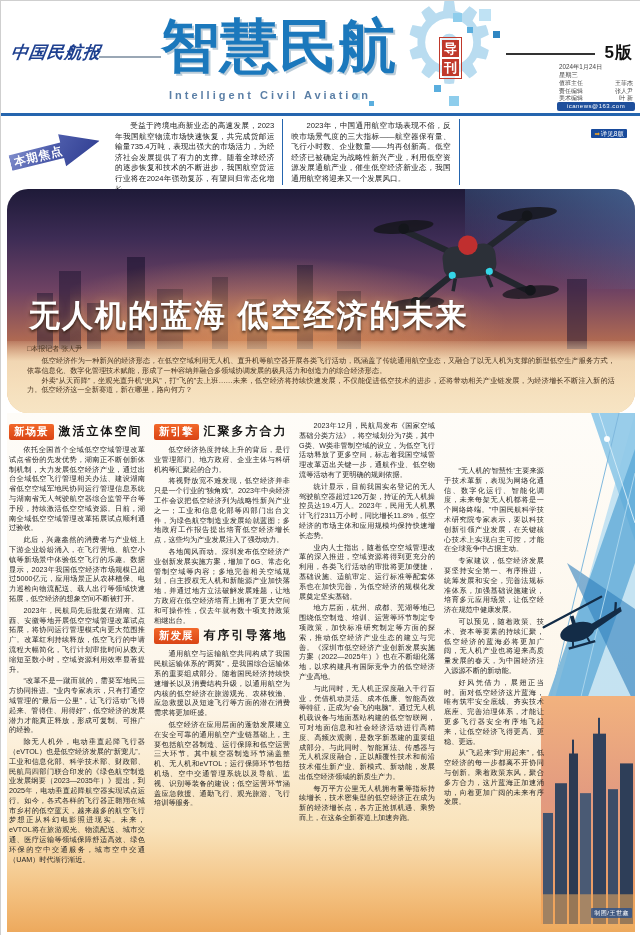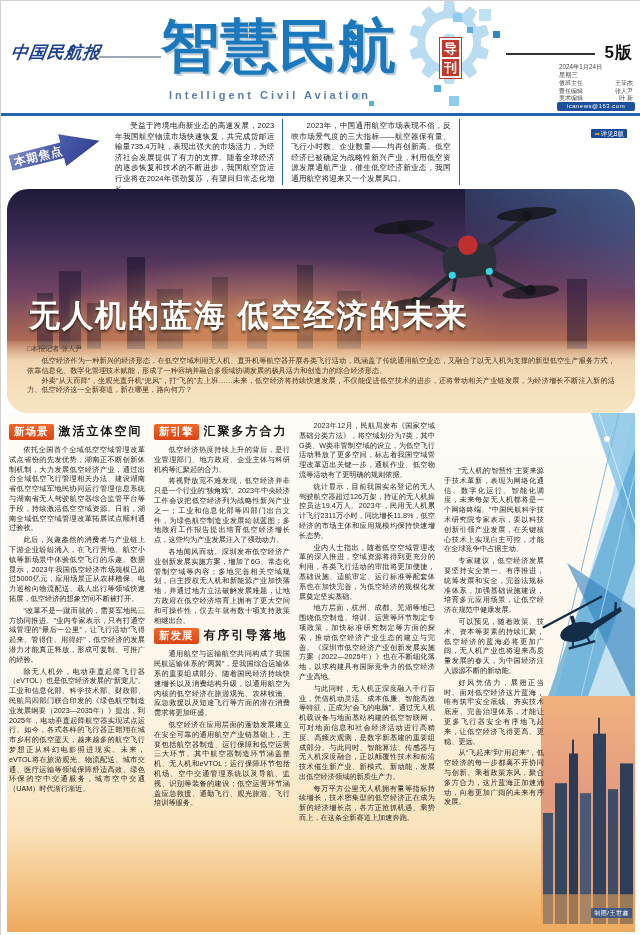--- a/index.html
+++ b/index.html
@@ -265,20 +265,21 @@
       </div>
     </div>
     <div class="cols">
         <div class="col col1">
           <div class="sec">
             <span class="sec-badge">新场景</span>
             <span class="sec-title">激活立体空间</span>
           </div>
           <p>依托全国首个全域低空空域管理改革试点省份的先发优势，湖南正不断创新体制机制，大力发展低空经济产业，通过出台全域低空飞行管理相关办法、建设湖南省低空空域军地民协同运行管理信息系统与湖南省无人驾驶航空器综合监管平台等手段，持续激活低空空域资源。日前，湖南全域低空空域管理改革拓展试点顺利通过验收。</p>
           <p>此后，兴趣盎然的消费者与产业链上下游企业纷纷涌入，在飞行营地、航空小镇等新场景中体验低空飞行的乐趣。数据显示，2023年我国低空经济市场规模已超过5000亿元，应用场景正从农林植保、电力巡检向物流配送、载人出行等领域快速拓展，低空经济的想象空间不断被打开。</p>
+          <p>2023年，民航局先后批复在湖南、江西、安徽等地开展低空空域管理改革试点拓展，将协同运行管理模式向更大范围推广。改革红利持续释放，低空飞行的申请流程大幅简化，飞行计划审批时间从数天缩短至数小时，空域资源利用效率显著提升。</p>
           <p>“改革不是一蹴而就的，需要军地民三方协同推进。”业内专家表示，只有打通空域管理的“最后一公里”，让飞行活动“飞得起来、管得住、用得好”，低空经济的发展潜力才能真正释放，形成可复制、可推广的经验。</p>
           <p>除无人机外，电动垂直起降飞行器（eVTOL）也是低空经济发展的“新宠儿”。工业和信息化部、科学技术部、财政部、民航局四部门联合印发的《绿色航空制造业发展纲要（2023—2035年）》提出，到2025年，电动垂直起降航空器实现试点运行。如今，各式各样的飞行器正翱翔在城市乡村的低空蓝天，越来越多的航空飞行梦想正从科幻电影照进现实。未来，eVTOL将在旅游观光、物流配送、城市交通、医疗运输等领域保障舒适高效、绿色环保的空中交通服务，城市空中交通（UAM）时代渐行渐近。</p>
         </div>
         <div class="col col2">
           <div class="sec">
             <span class="sec-badge">新引擎</span>
             <span class="sec-title">汇聚多方合力</span>
           </div>
           <p>低空经济热度持续上升的背后，是行业管理部门、地方政府、企业主体与科研机构等汇聚起的合力。</p>
           <p>将视野放宽不难发现，低空经济并非只是一个行业的“独角戏”。2023年中央经济工作会议把低空经济列为战略性新兴产业之一；工业和信息化部等四部门出台文件，为绿色航空制造业发展绘就蓝图；多地政府工作报告提出培育低空经济增长点，这些均为产业发展注入了强劲动力。</p>

